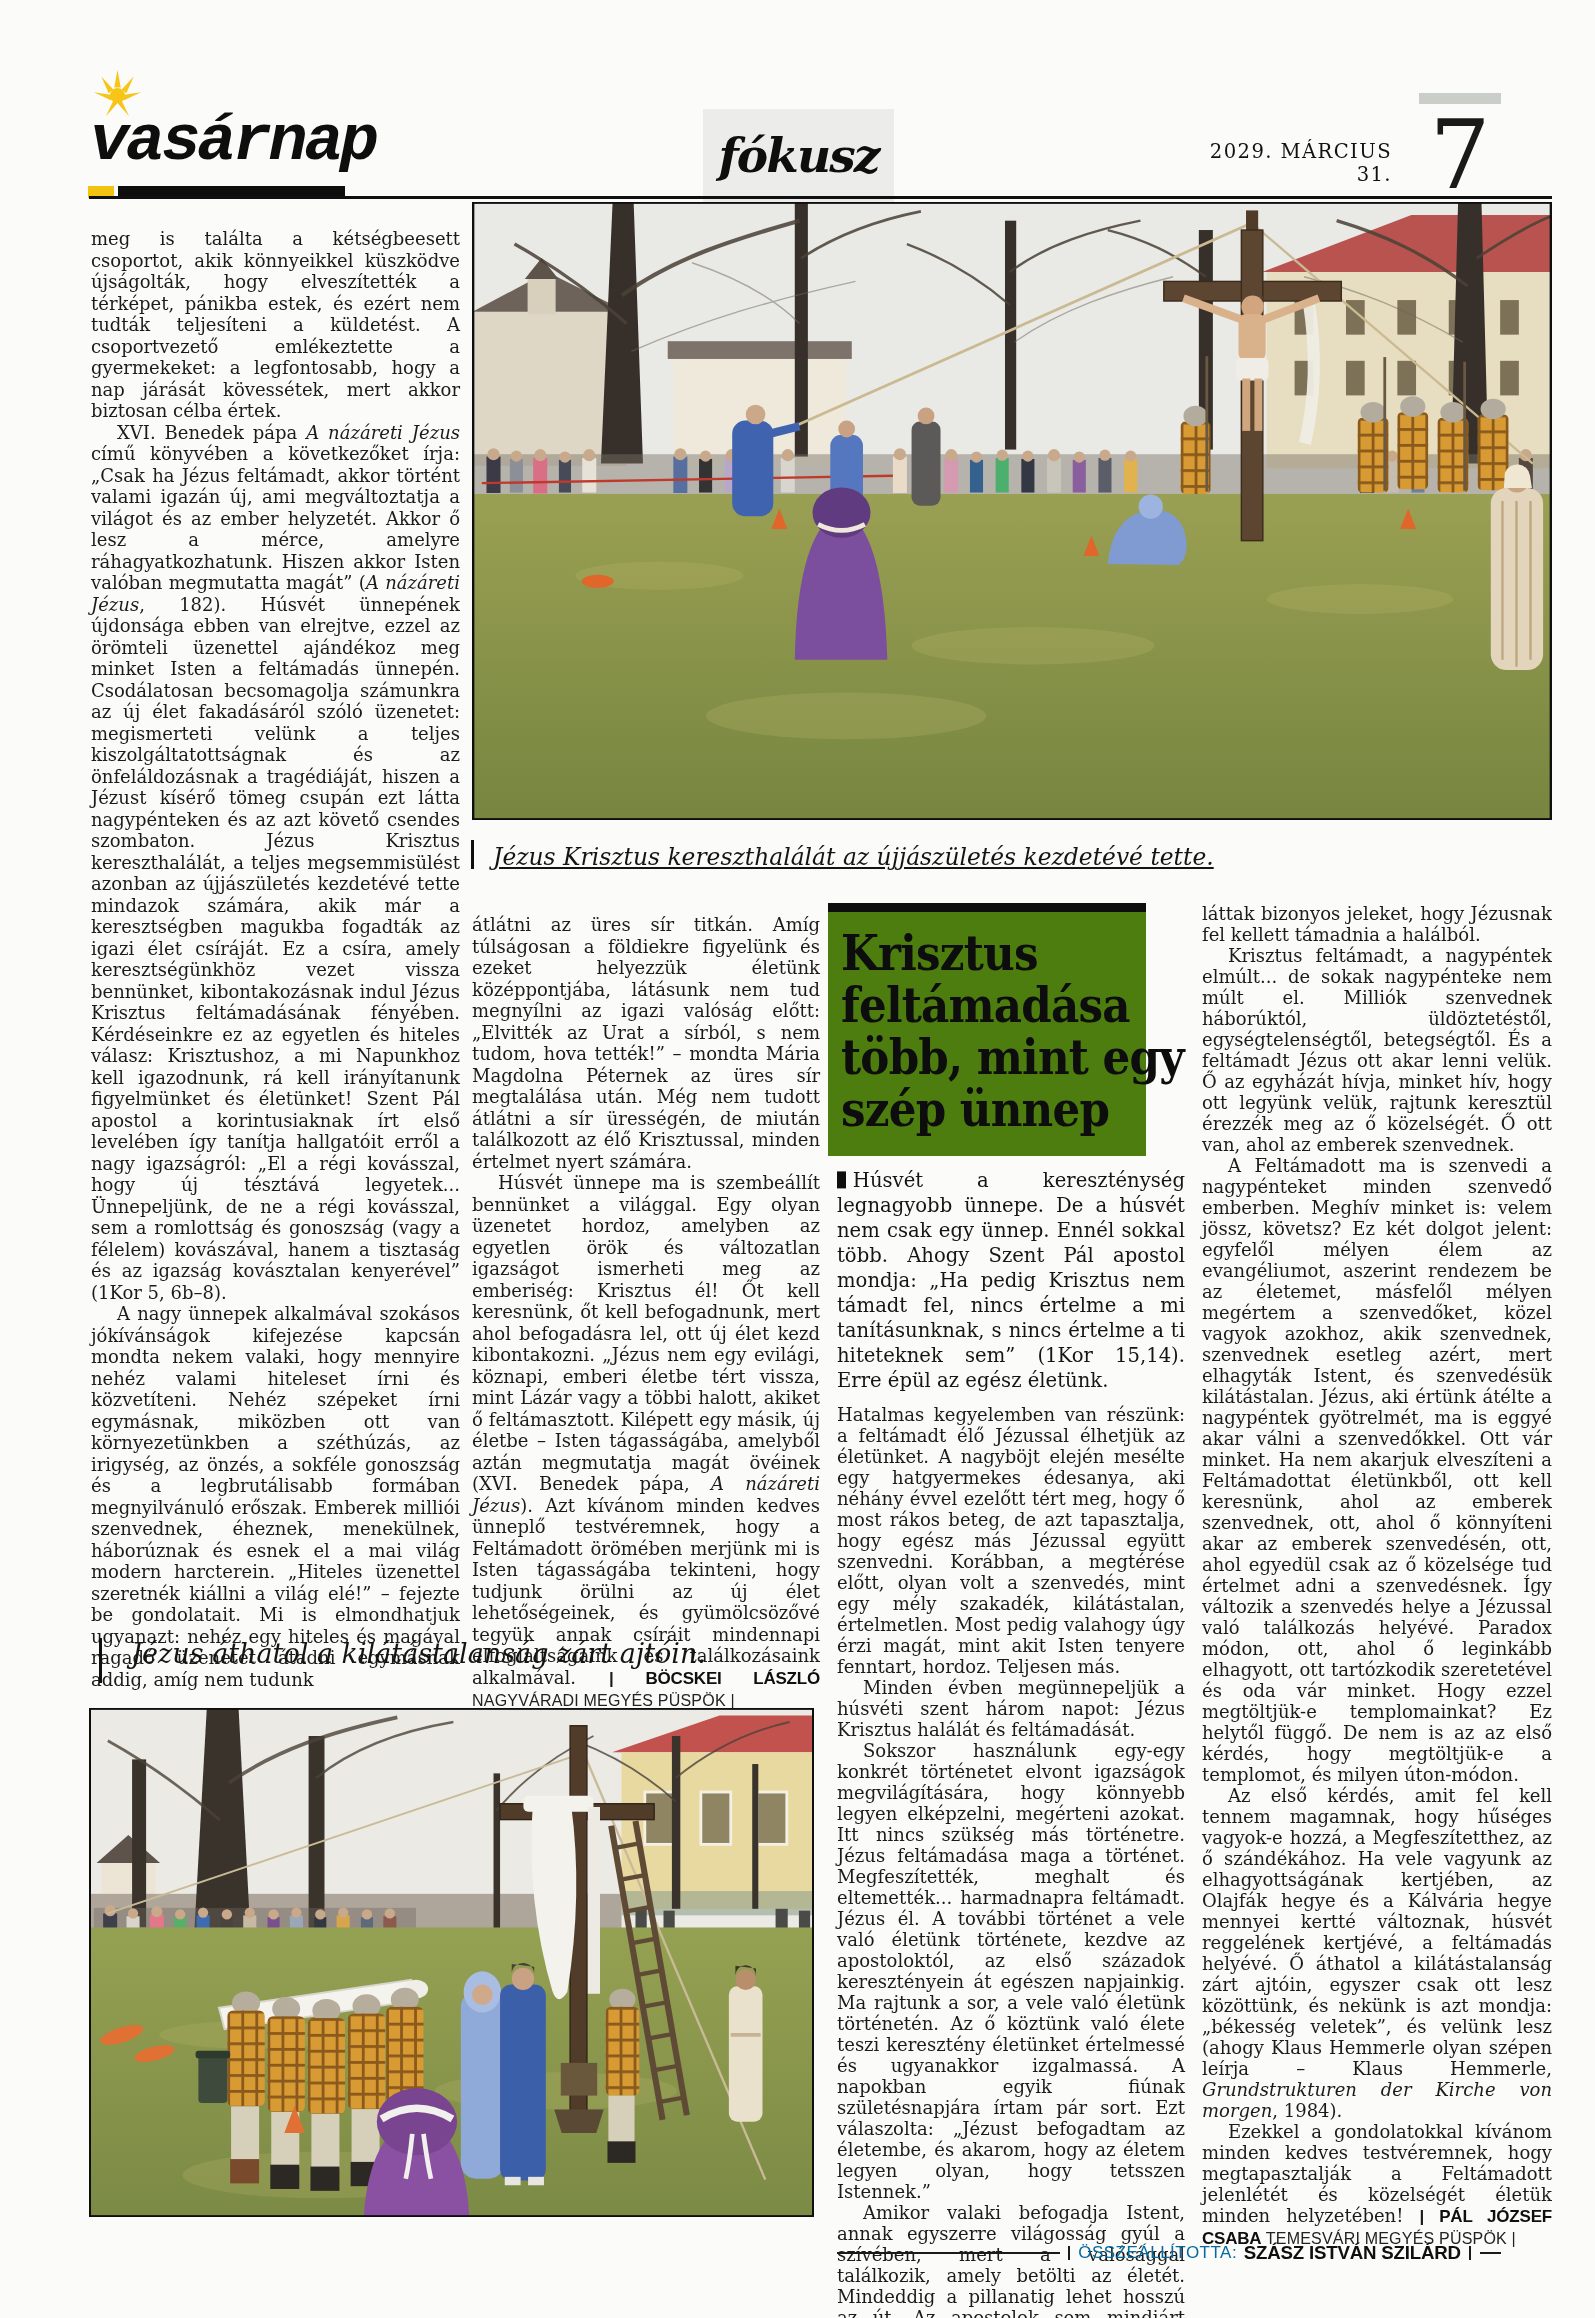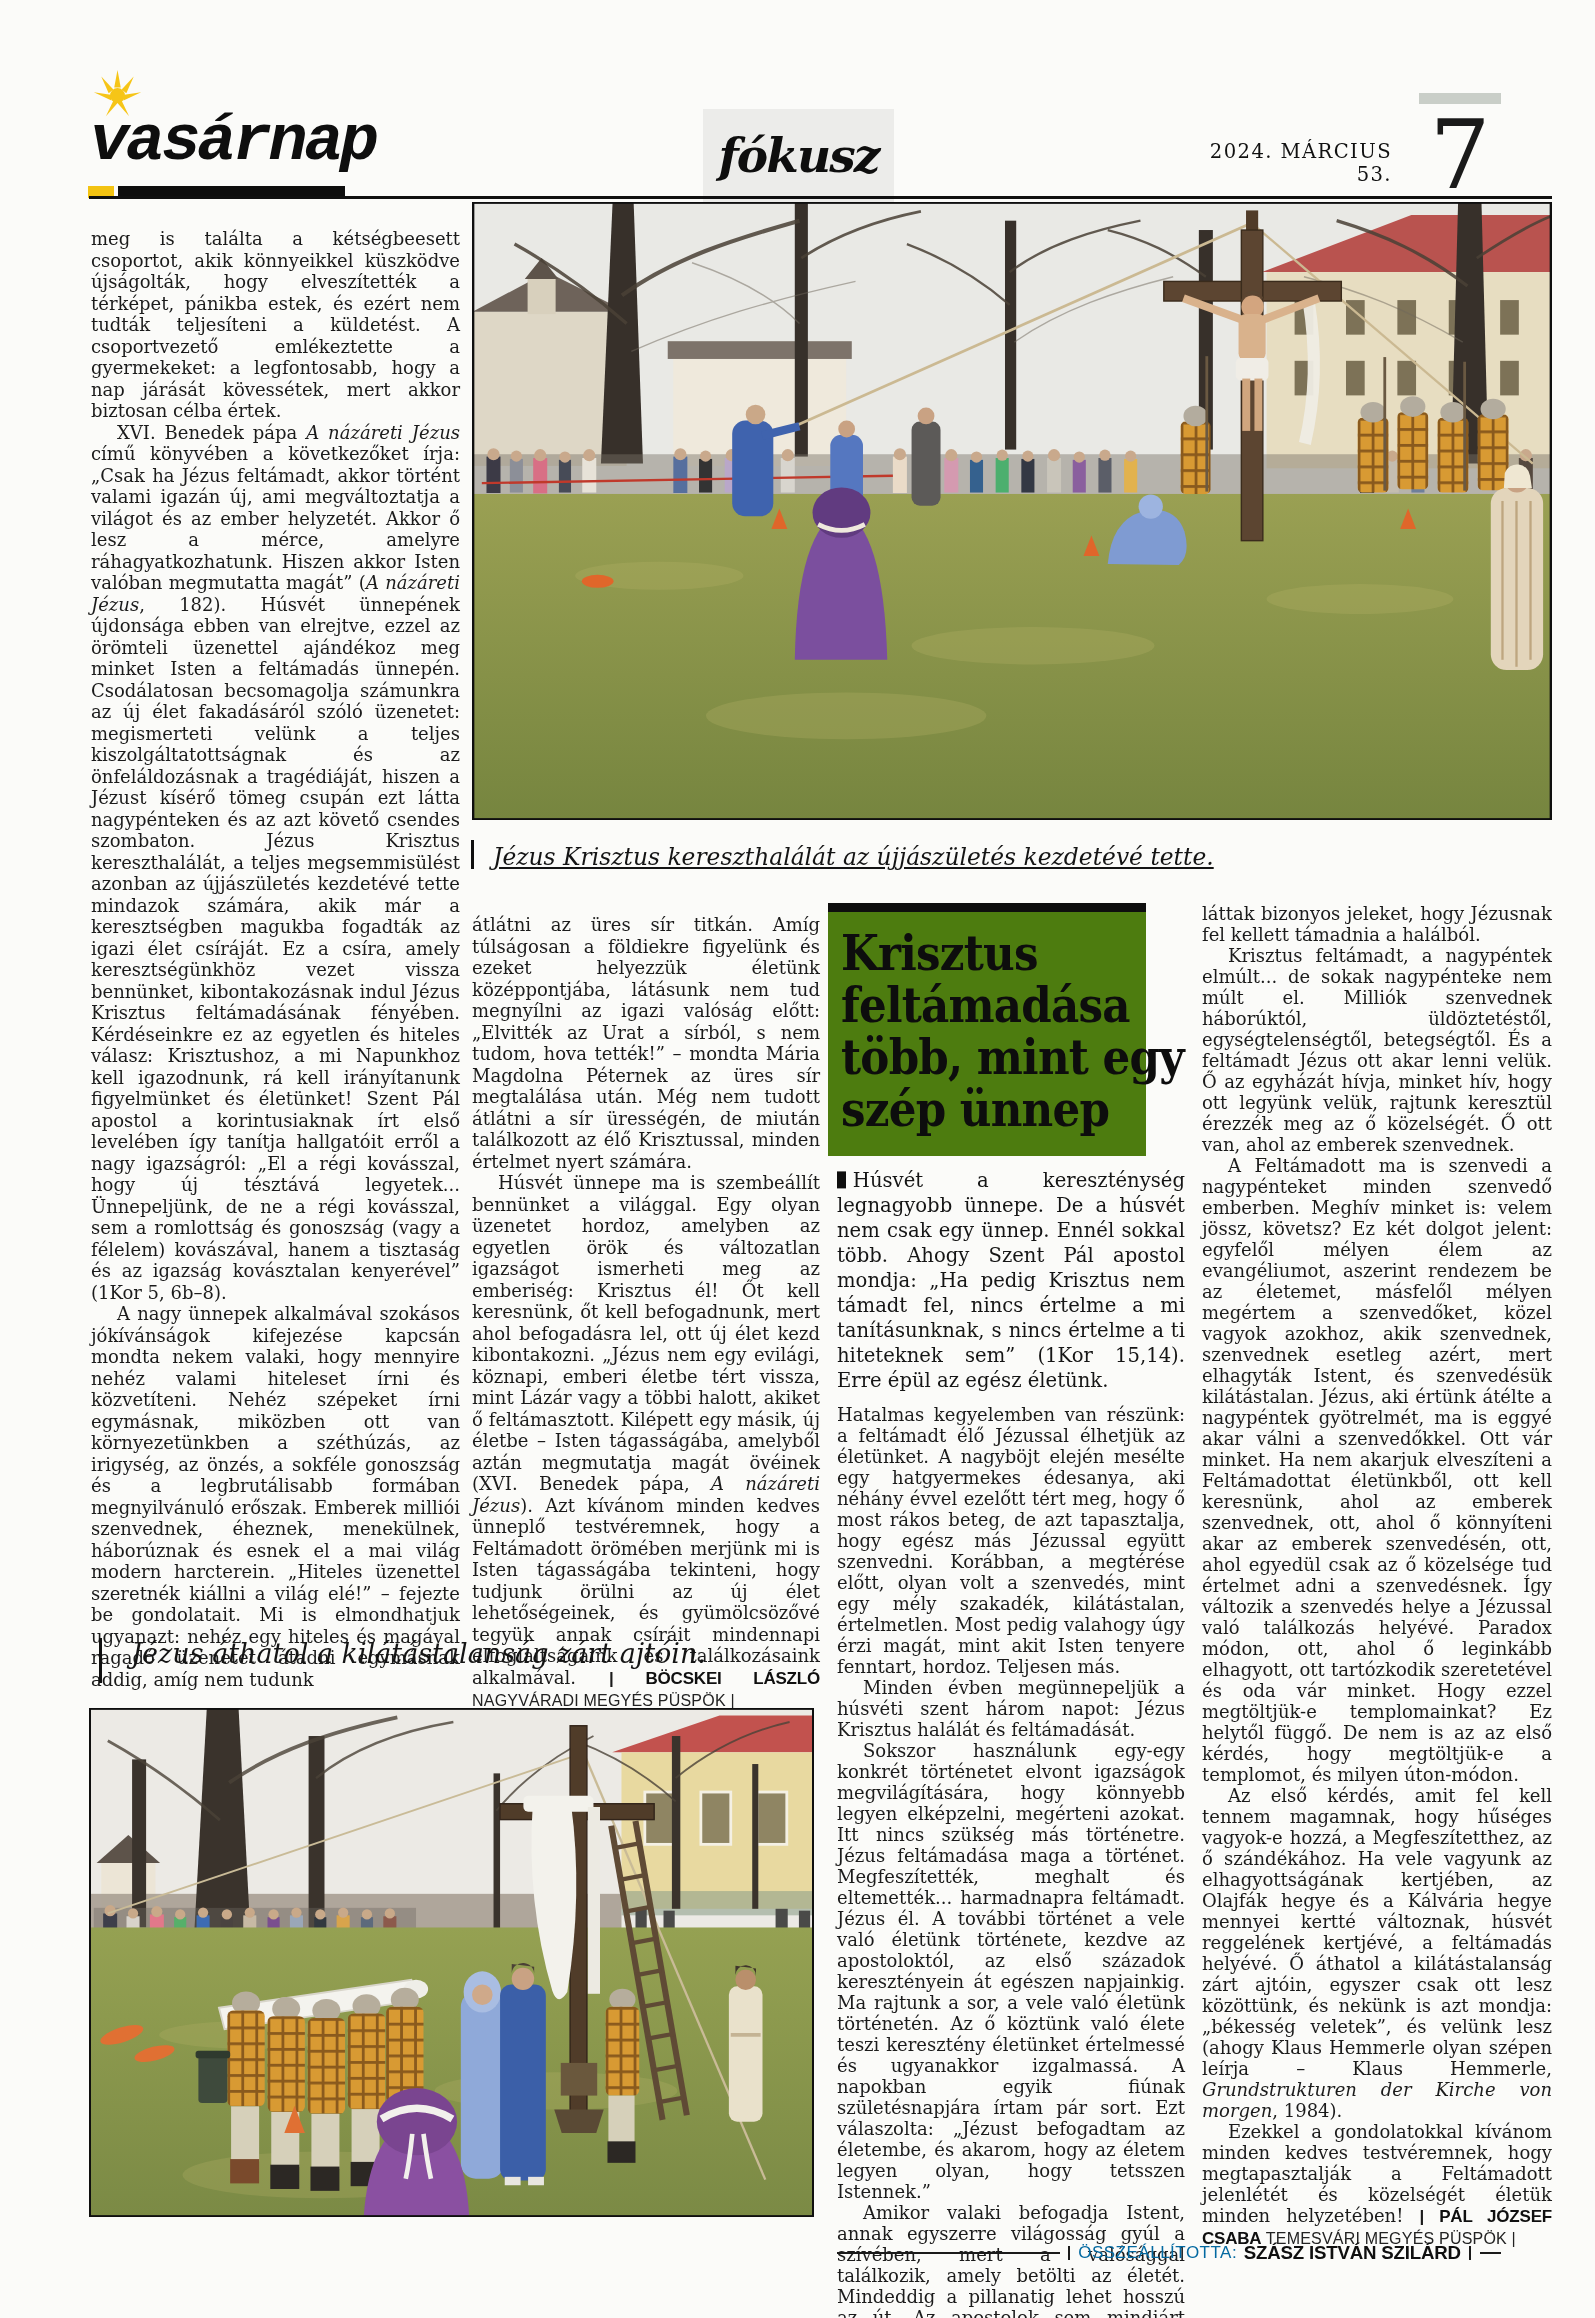--- a/index.html
+++ b/index.html
@@ -74,21 +74,21 @@
   </div>
   <div class="abs logo-text" style="left:90px;top:110px;font-family:Liberation Mono, monospace;">vasárnap</div>
   <div class="abs logo-square" style="left:88px;top:186px;width:26px;height:11.7px;"></div>
   <div class="abs logo-underline" style="left:118px;top:186px;width:227px;height:11.7px;"></div>
 
   <div class="abs fokusz-box" style="left:703px;top:109px;width:191px;height:93px;">
     <span class="fokusz-text">fókusz</span>
   </div>
   <div class="abs fokusz-bar" style="left:703px;top:202px;width:191px;height:9.3px;"></div>
 
-  <div class="abs date-text" style="left:1168px;top:140px;width:224px;">2024. MÁRCIUS 53.</div>
+  <div class="abs date-text" style="left:1168px;top:140px;width:224px;">2029. MÁRCIUS 31.</div>
 
   <div class="abs graybar" style="left:1419px;top:93px;width:82px;height:10.7px;"></div>
   <div class="abs pagenum" style="left:1419px;top:107px;width:82px;">7</div>
   <div class="abs graybar" style="left:1419px;top:209px;width:82px;height:10.7px;"></div>
 
   <div class="abs rule" style="left:89px;top:196px;width:1463px;height:3.3px;"></div>
 
   <div class="abs" style="left:472px;top:202px;width:1080px;height:618px;">
     <svg width="1080" height="618" viewBox="0 0 2310 1323">
       <defs>

